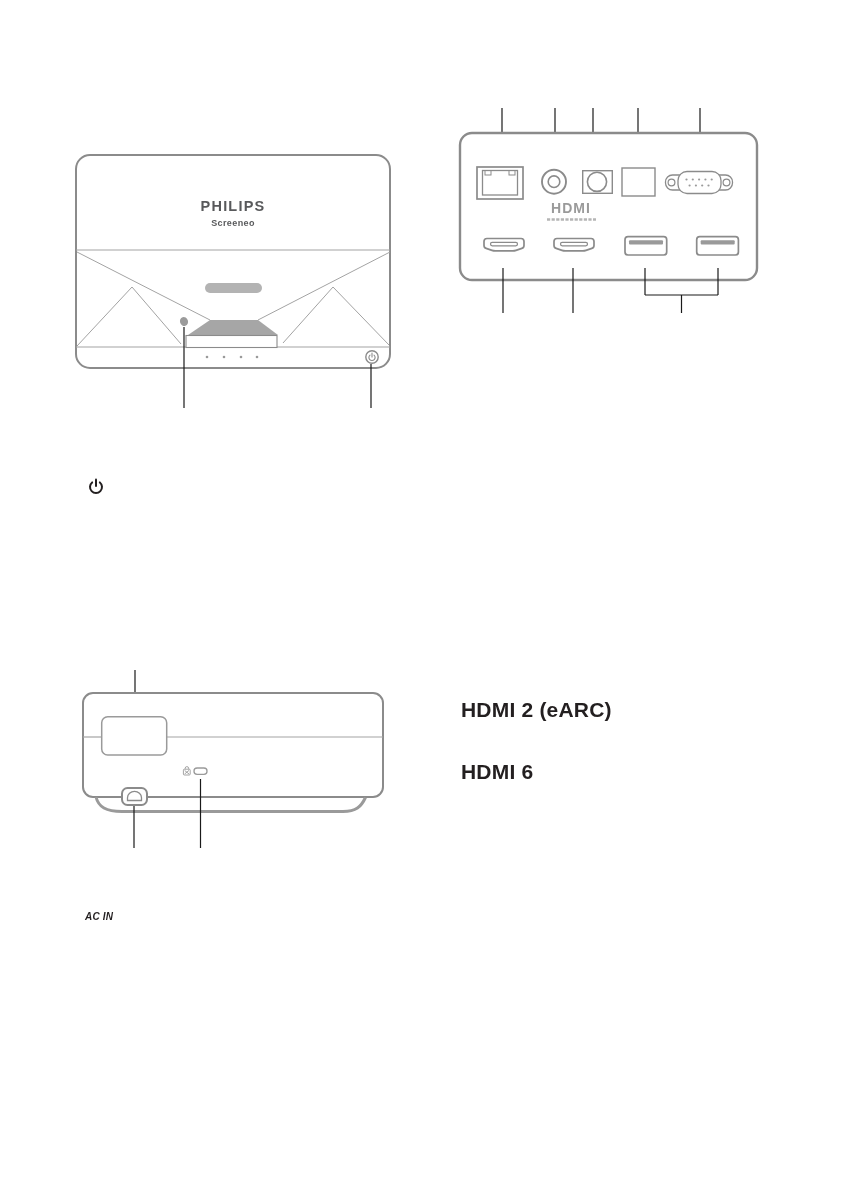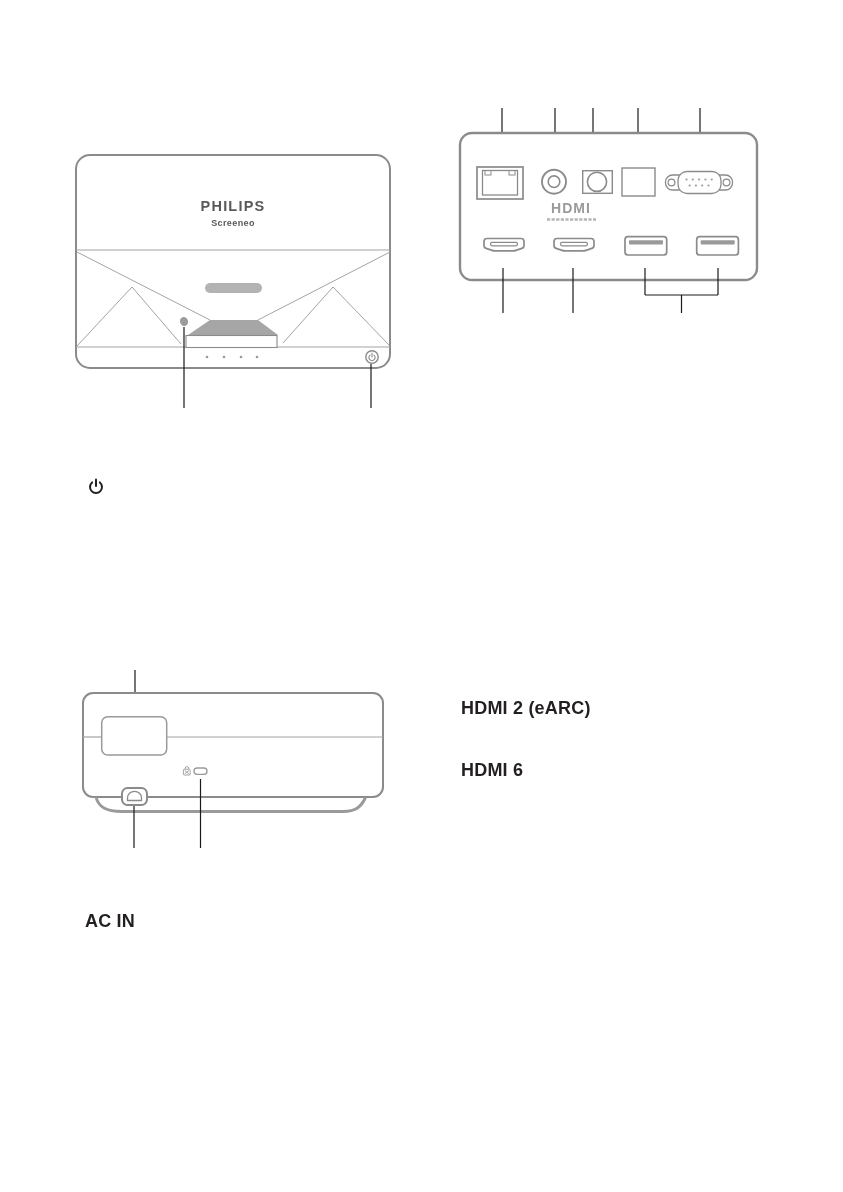--- a/index.html
+++ b/index.html
@@ -6,21 +6,21 @@
   body{font-family:"Liberation Sans", sans-serif;}
   #page{
     position:relative;
     width:843px;height:984px;
     background:#ffffff;
     overflow:hidden;
   }
   .abs{position:absolute;}
   .port-label{
     font-weight:bold;
-    font-size:18px;
+    font-size:21px;
     color:#231f20;
     letter-spacing:0.2px;
     white-space:nowrap;
   }
   .footer-rule{
     left:51px;top:1143px;width:740px;height:2px;
     background:#231f20;
   }
   .corner-mark{
     left:0px;top:1186px;width:8px;height:3px;
@@ -196,19 +196,19 @@
       <rect x="62" y="128" width="25" height="17" rx="5.5" fill="#ffffff" stroke="#8b8b8b" stroke-width="2"></rect>
       <path d="M 67.5 140.5 v -2.8 a 7 6.3 0 0 1 14 0 v 2.8 z" fill="none" stroke="#8b8b8b" stroke-width="1.3"></path>
     </g>
 
     <line x1="74" y1="146" x2="74" y2="188" stroke="#1a1a1a" stroke-width="1.2"></line>
     <line x1="140.5" y1="119" x2="140.5" y2="188" stroke="#1a1a1a" stroke-width="1.2"></line>
   </svg>
 
   <div class="abs port-label" style="left:461px;top:698px;">HDMI 2 (eARC)</div>
   <div class="abs port-label" style="left:461px;top:760px;">HDMI 6</div>
-  <div class="abs port-label" style="left:85px;top:911px;font-size:18px;">AC IN</div>
+  <div class="abs port-label" style="left:85px;top:911px;font-size:10px;font-style:italic;">AC IN</div>
 
   <div class="abs footer-rule"></div>
 
   <div class="abs corner-mark"></div>
 
 </div>
 
 </body></html>

